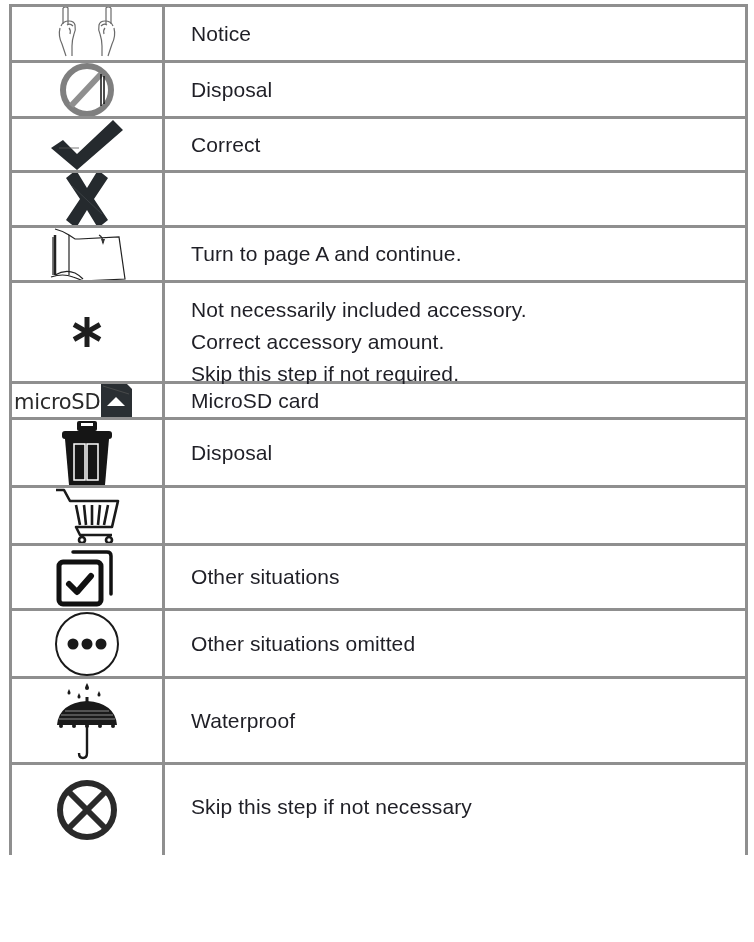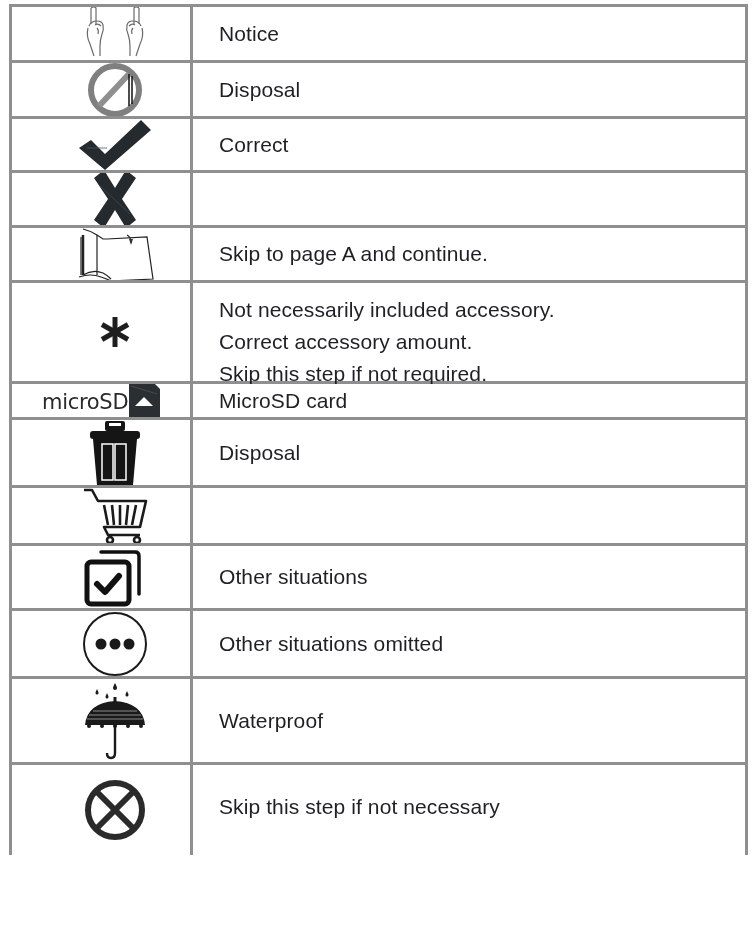--- a/index.html
+++ b/index.html
@@ -31,21 +31,20 @@
     }
     .row.last { border-bottom: none; }
     .icon-cell {
       width: 153px;
       flex: 0 0 153px;
       border-right: 3px solid #8f8f8f;
       display: flex;
       align-items: center;
       justify-content: center;
       overflow: hidden;
-      margin-left: 28px;
     }
     .text-cell {
       flex: 1;
       display: flex;
       flex-direction: column;
       justify-content: center;
       padding-left: 15px;
       font-size: 21px;
       line-height: 28px;
       letter-spacing: 0.1px;
@@ -155,21 +154,21 @@
           <path d="M8 48 q10 -6 20 -2 q4 2 8 6"></path>
           <path d="M4 50 q12 -4 22 0 q6 2 10 4"></path>
           <path d="M8 2 q8 2 14 6 l6 4 l4 0 l40 -2 l6 42 l-42 2"></path>
           <path d="M22 8 L22 48"></path>
           <path d="M52 8 q4 2 4 8"></path>
         </g>
         <path d="M54 12 L56 18 L58 12 Z" fill="#333"></path>
       </svg>
     </div>
     <div class="text-cell">
-      <span class="line">Skip to page A and continue.</span>
+      <span class="line">Turn to page A and continue.</span>
     </div>
   </div>
 
   <div class="row" style="height:101px">
     <div class="icon-cell">
       <svg width="34" height="34" viewBox="0 0 34 34">
         <g stroke="#1e1e1e" stroke-width="5" stroke-linecap="butt">
           <line x1="17" y1="2" x2="17" y2="32"></line>
           <line x1="4" y1="9.5" x2="30" y2="24.5"></line>
           <line x1="4" y1="24.5" x2="30" y2="9.5"></line>

